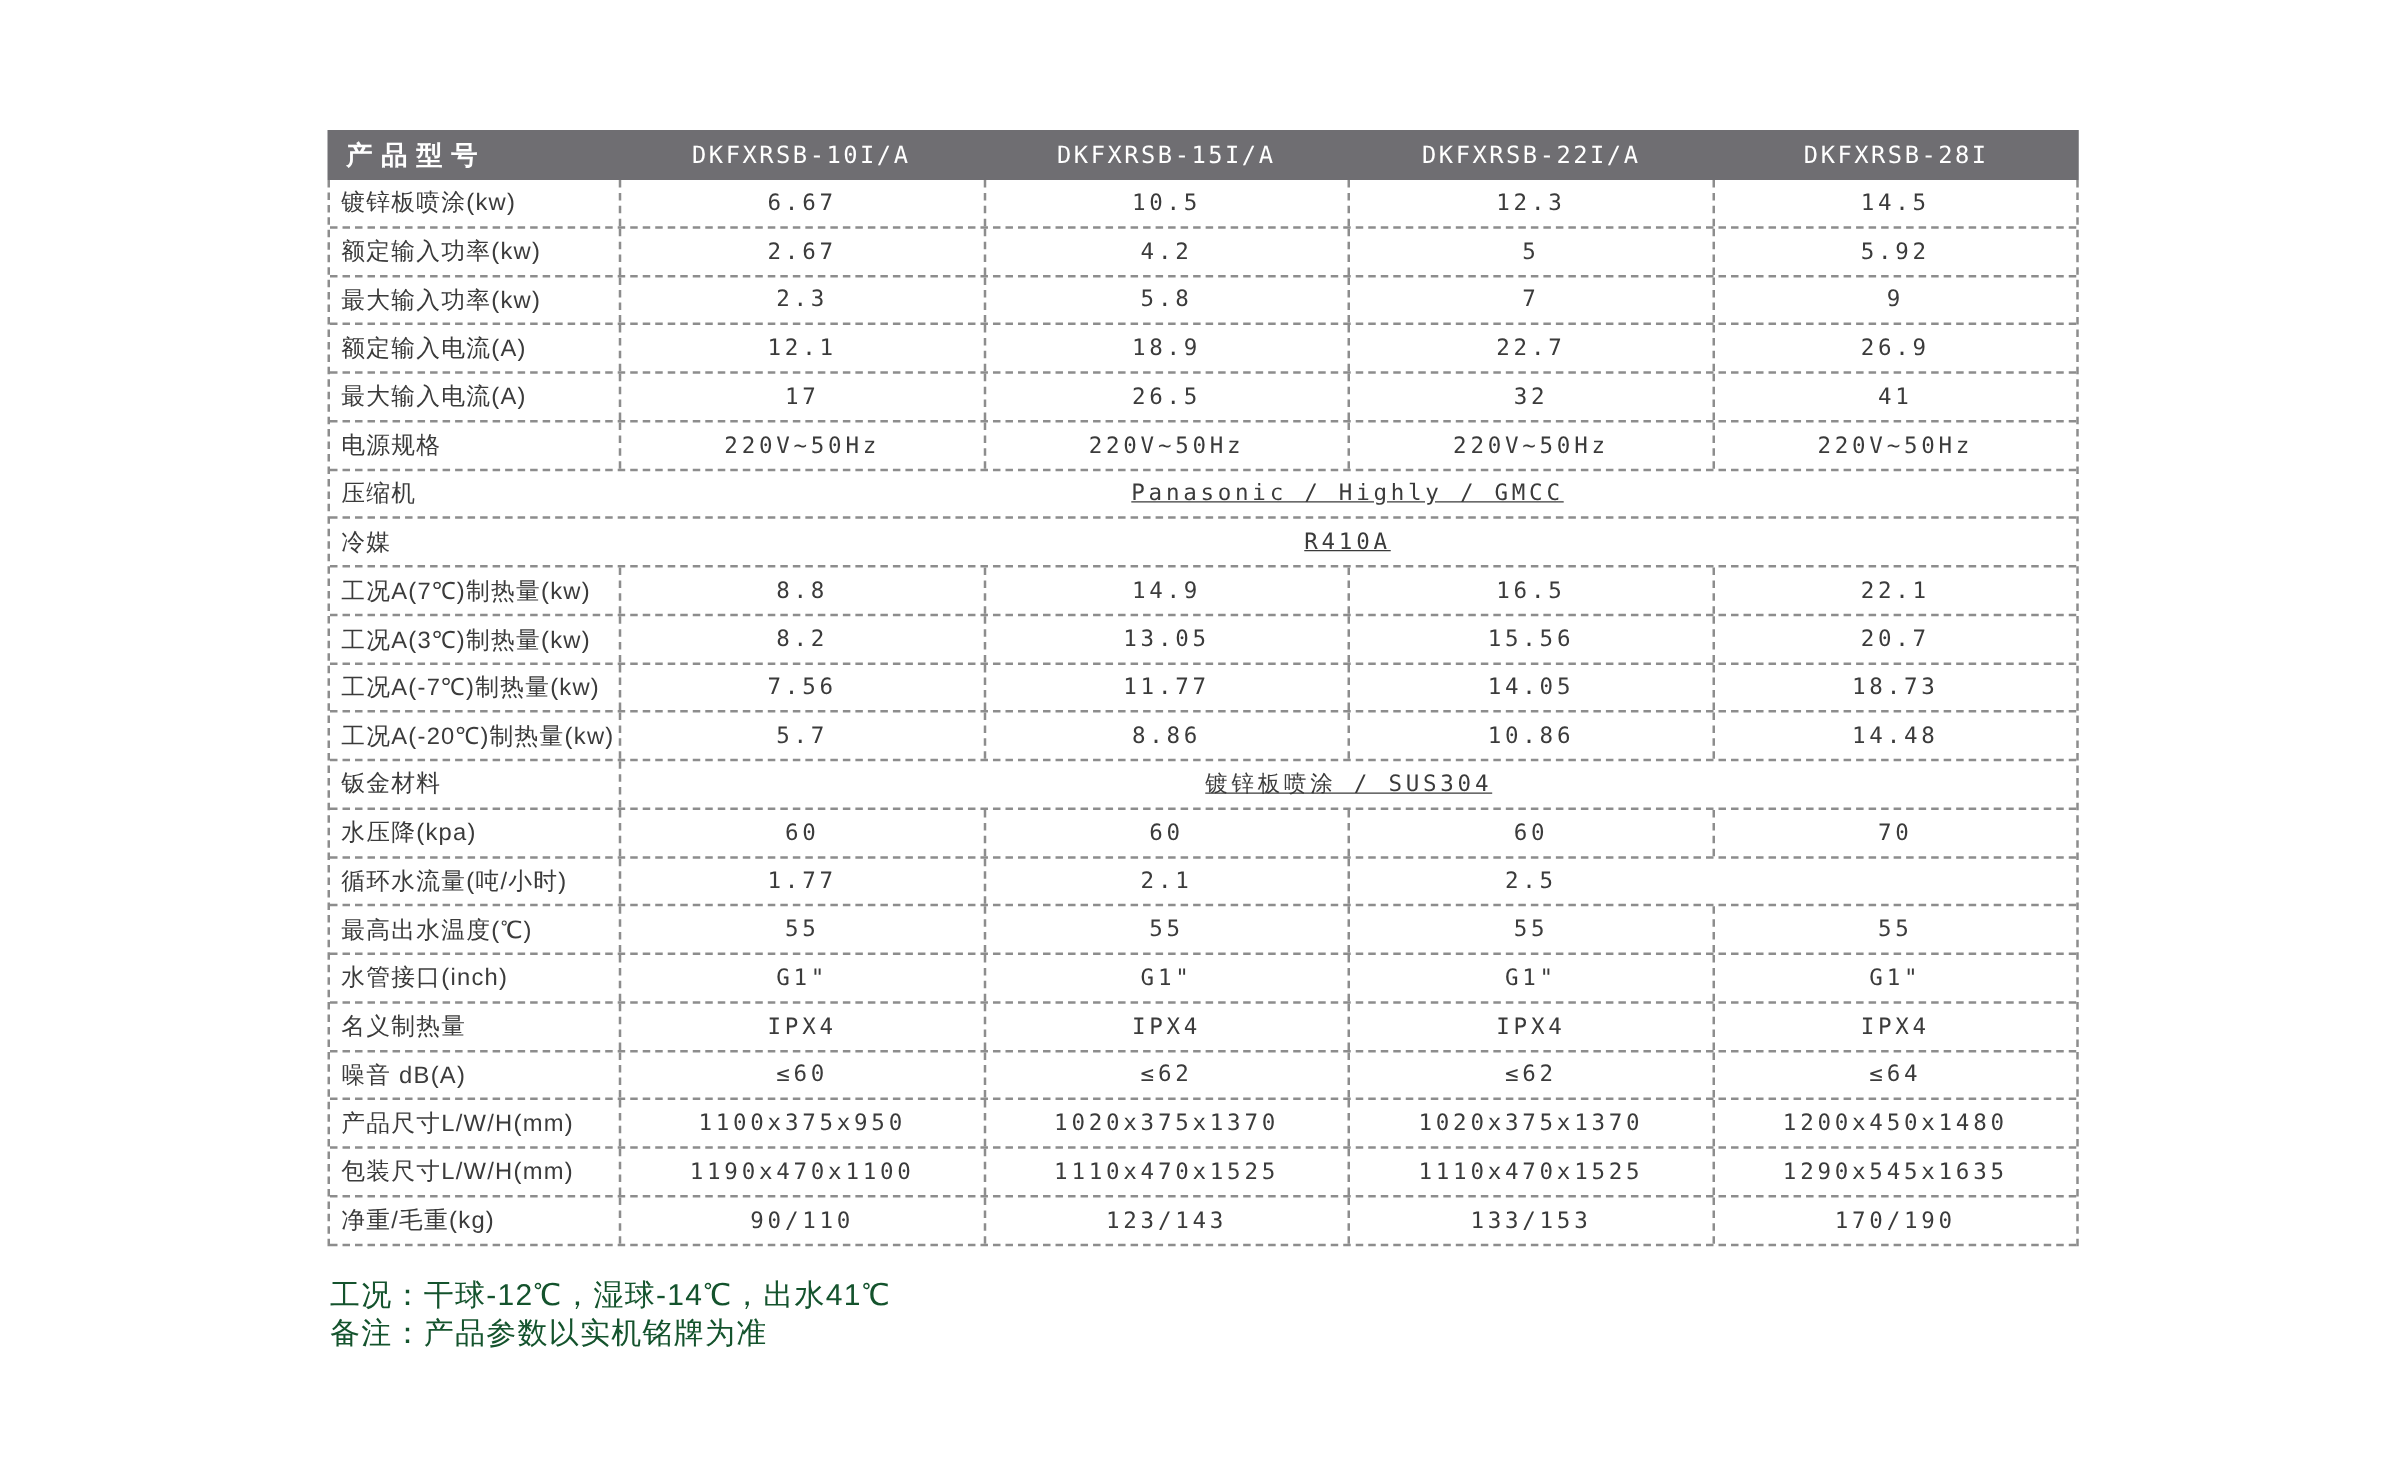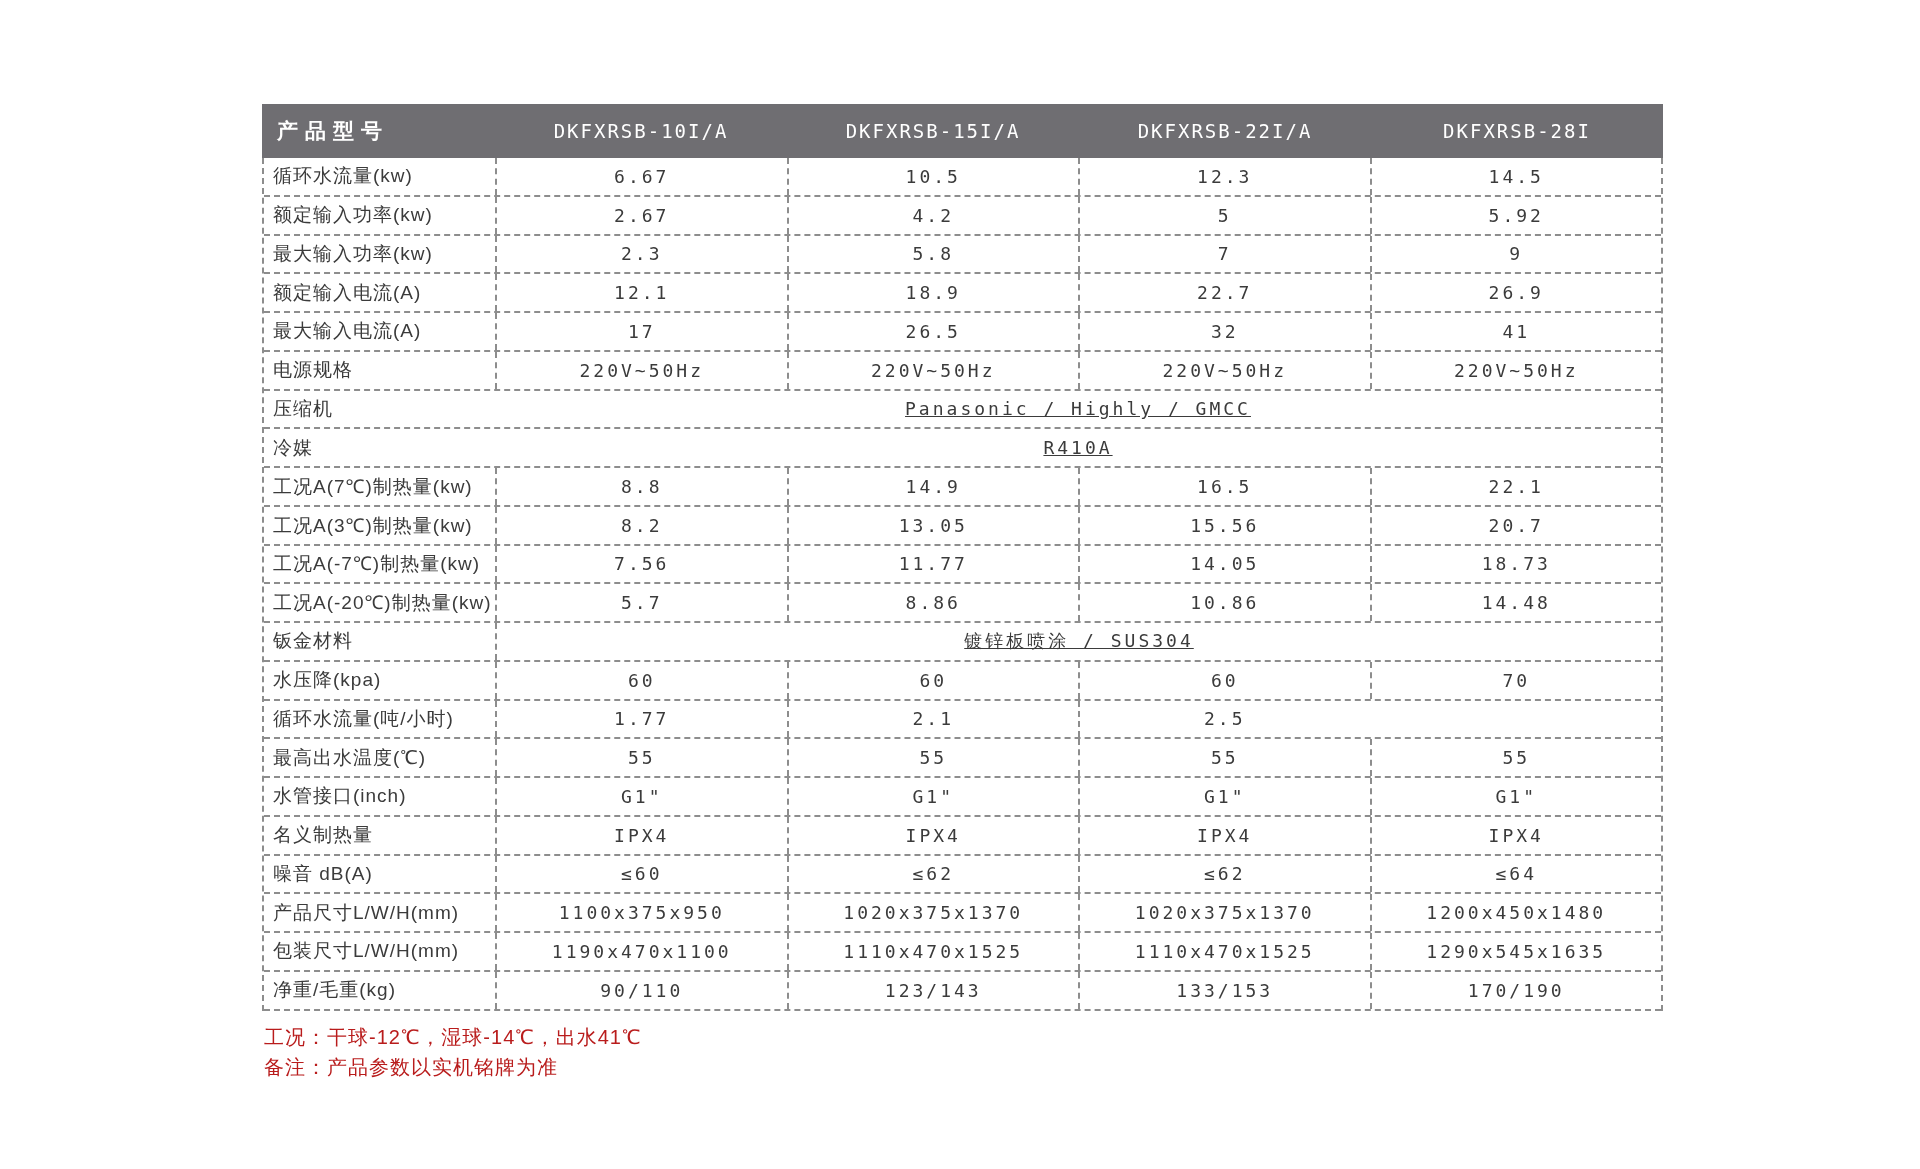--- a/index.html
+++ b/index.html
@@ -9,21 +9,21 @@
     position: relative;
     font-family: "Liberation Sans", sans-serif;
     color: #3b3b3b;
   }
   .spec-table {
     position: absolute;
     left: 262px; top: 104px;
     width: 1401px;
   }
   .header-row {
-    height: 54px;
+    height: 40px;
     background: #6f6e72;
     color: #ffffff;
     display: grid;
     grid-template-columns: 233px repeat(4, 1fr);
     align-items: center;
   }
   .header-label {
     padding-left: 15px;
     font-size: 21px;
     letter-spacing: 7px;
@@ -64,40 +64,40 @@
     font-size: 18px;
     letter-spacing: 3px;
     color: #3b3b3b;
     border-left: 2px dashed #8d8d8d;
   }
   .cell.span-cell { grid-column: 2 / 6; text-decoration: underline; }
   .cell.span-cell.nodiv { border-left: none; }
   .notes {
     position: absolute;
     left: 264px; top: 1022px;
-    font-size: 20px;
+    font-size: 24px;
     line-height: 30px;
     letter-spacing: 1px;
-    color: #b91c1c;
+    color: #14532d;
   }
 </style>
 </head>
 <body>
 
 <div class="spec-table">
   <div class="header-row">
     <div class="header-label">产品型号</div>
     <div class="header-model">DKFXRSB-10I/A</div>
     <div class="header-model">DKFXRSB-15I/A</div>
     <div class="header-model">DKFXRSB-22I/A</div>
     <div class="header-model">DKFXRSB-28I</div>
   </div>
   <div class="table-body" id="rows">
       <div class="row">
-        <div class="rlabel">循环水流量(kw)</div>
+        <div class="rlabel">镀锌板喷涂(kw)</div>
         <div class="cell">6.67</div>
         <div class="cell">10.5</div>
         <div class="cell">12.3</div>
         <div class="cell">14.5</div>
       </div>
       <div class="row">
         <div class="rlabel">额定输入功率(kw)</div>
         <div class="cell">2.67</div>
         <div class="cell">4.2</div>
         <div class="cell">5</div>

